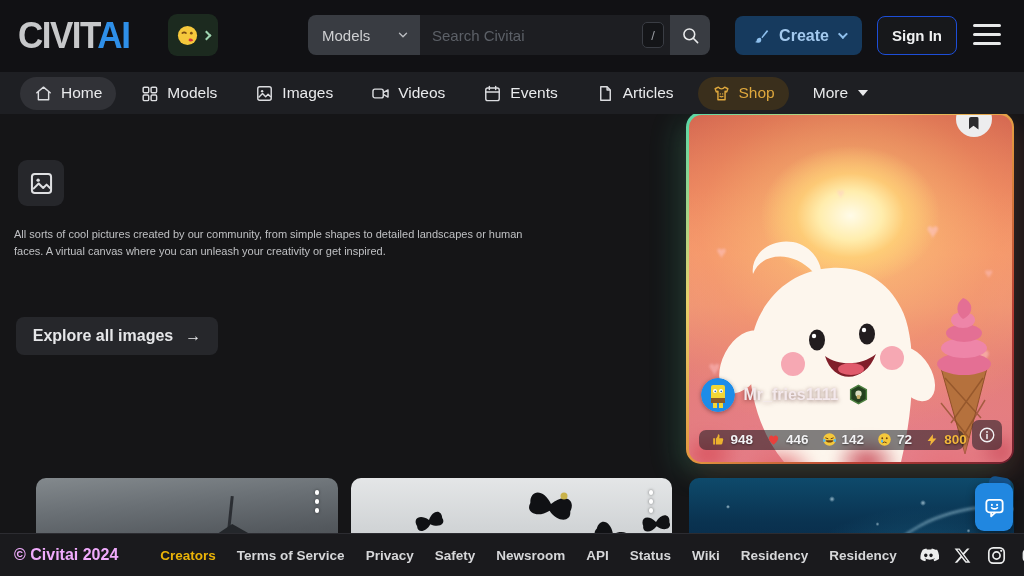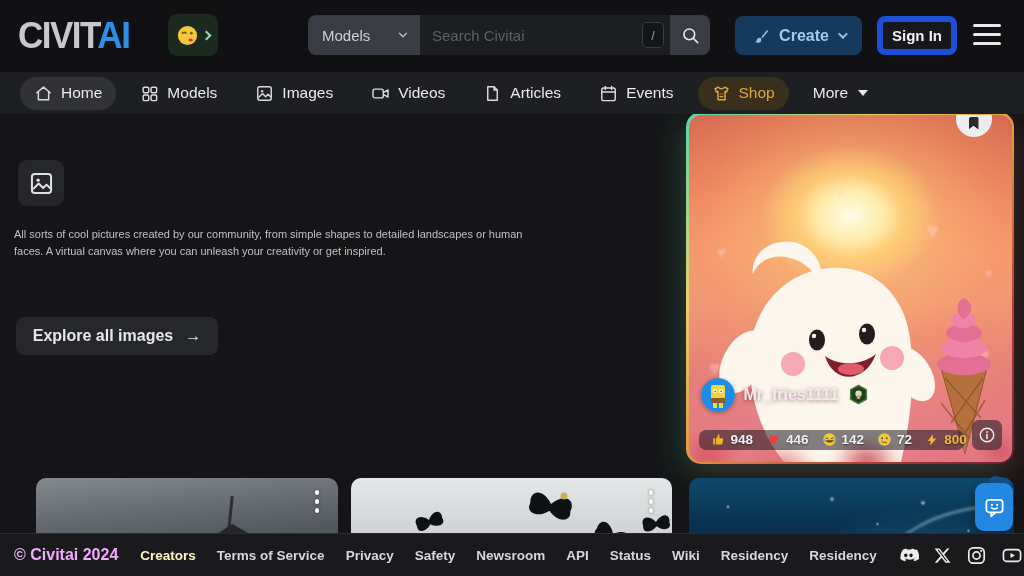--- a/index.html
+++ b/index.html
@@ -27,21 +27,21 @@
   .kbd { position:absolute; right:6px; top:7px; width:22px; height:26px; background:#141518;
           border:1px solid #3a3d44; border-radius:5px; color:#9a9da3; font-size:13px;
           display:flex; align-items:center; justify-content:center; }
   .search-btn { width:40px; background:#393c42; display:flex; align-items:center; justify-content:center; cursor:pointer; }
   .create-btn { position:absolute; left:735px; top:16px; width:127px; height:39px; background:#163a5e;
           border-radius:8px; display:flex; align-items:center; justify-content:center; gap:9px; cursor:pointer; }
   .create-btn span { color:#a3c9ee; font-size:16px; font-weight:600; }
   .create-caret { width:7px; height:7px; border-right:2.2px solid #8fc0ed; border-bottom:2.2px solid #8fc0ed;
           transform:rotate(45deg) translateY(-2px); }
   .signin-btn { position:absolute; left:877px; top:16px; width:80px; height:39px; background:#17181b;
-          border:6px solid #1d4ed8; border-radius:8px; color:#f0f1f2; font-size:15px; font-weight:700;
+          border:1px solid #1d4ed8; border-radius:8px; color:#f0f1f2; font-size:15px; font-weight:700;
           display:flex; align-items:center; justify-content:center; cursor:pointer; }
   .burger { position:absolute; left:973px; top:24px; width:30px; height:22px; cursor:pointer; }
   .burger div { width:28px; height:3px; background:#e8e9ea; border-radius:2px; position:absolute; }
   .burger div:nth-child(1){top:0;} .burger div:nth-child(2){top:9px;} .burger div:nth-child(3){top:18px;}
 
   
   .subnav { position:absolute; top:72px; left:0; width:1024px; height:42px; background:#1e1f23; z-index:5;
           display:flex; align-items:center; padding-left:20px; gap:10px; }
   .nav-item { display:flex; align-items:center; gap:8px; padding:7px 14px; border-radius:20px;
           color:#e9eaec; font-size:15.5px; font-weight:500; cursor:pointer; white-space:nowrap; }
@@ -128,21 +128,21 @@
           border-radius:6px; transform:rotate(9deg); z-index:8; }
   .chat-fab { position:absolute; left:975px; top:483px; width:38px; height:48px; background:#2187e0;
           border-radius:9px; display:flex; align-items:center; justify-content:center; z-index:9;
           box-shadow:0 3px 8px rgba(0,0,0,.4); cursor:pointer; }
 
   
   .footer { position:absolute; top:533px; left:0; width:1024px; height:43px; background:#1a1a1d;
           border-top:1px solid #2c2c31; z-index:20; display:flex; align-items:center; padding:0 14px; }
   .copyright { font-size:16px; font-weight:800; color:#f0abfc; margin-right:22px; white-space:nowrap; }
   .flink { font-size:13.5px; font-weight:600; color:#d6d7d9; margin-right:21px; cursor:pointer; white-space:nowrap; }
-  .flink.accent { color:#fef9c3; }
+  .flink.accent { color:#eab308;margin-left:20px; }
   .social { margin-left:auto; display:flex; align-items:center; gap:14px; }
   .social .sbtn { cursor:pointer; display:flex; }
 </style>
 </head>
 <body>
 
 <div id="stage">
 
   <header class="topbar">
     <div class="logo"><span class="p1">CIVIT</span><span class="p2">AI</span></div>
@@ -222,31 +222,31 @@
     </a>
     <a class="nav-item">
       <svg width="19" height="19" viewBox="0 0 24 24">
         <rect x="2.5" y="6.5" width="13" height="11" rx="2.5" stroke="#dcdde0" stroke-width="1.8" fill="none"></rect>
         <path d="M15.5 11 l6-3.5 v9 l-6-3.5" stroke="#dcdde0" stroke-width="1.8" fill="none" stroke-linejoin="round"></path>
       </svg>
       <span>Videos</span>
     </a>
     <a class="nav-item">
       <svg width="19" height="19" viewBox="0 0 24 24">
+        <rect x="3.5" y="5" width="17" height="16" rx="2.5" stroke="#dcdde0" stroke-width="1.8" fill="none"></rect>
+        <path d="M8 3 v4 M16 3 v4 M3.5 10 h17" stroke="#dcdde0" stroke-width="1.8" fill="none" stroke-linecap="round"></path>
+      </svg>
+      <span>Events</span>
+    </a>
+    <a class="nav-item">
+      <svg width="19" height="19" viewBox="0 0 24 24">
         <path d="M6 3.5 h8 l4 4 V20.5 h-12 Z" stroke="#dcdde0" stroke-width="1.8" fill="none" stroke-linejoin="round"></path>
         <path d="M14 3.5 v4 h4" stroke="#dcdde0" stroke-width="1.8" fill="none" stroke-linejoin="round"></path>
       </svg>
       <span>Articles</span>
-    </a>
-    <a class="nav-item">
-      <svg width="19" height="19" viewBox="0 0 24 24">
-        <rect x="3.5" y="5" width="17" height="16" rx="2.5" stroke="#dcdde0" stroke-width="1.8" fill="none"></rect>
-        <path d="M8 3 v4 M16 3 v4 M3.5 10 h17" stroke="#dcdde0" stroke-width="1.8" fill="none" stroke-linecap="round"></path>
-      </svg>
-      <span>Events</span>
     </a>
     <a class="nav-item shop">
       <svg width="19" height="19" viewBox="0 0 24 24">
         <path d="M8 4 L4 6 l1.5 4 2-0.8 V20 h9 V9.2 l2 0.8 L20 6 16 4 c-1 1.5-2.5 2.2-4 2.2 C10.5 6.2 9 5.5 8 4 Z" stroke="#dfa83d" stroke-width="1.8" fill="none" stroke-linejoin="round"></path>
         <circle cx="10.5" cy="12.5" r="0.9" fill="#dfa83d"></circle>
           <circle cx="13.5" cy="12.5" r="0.9" fill="#dfa83d"></circle>
         <path d="M10 15.5 q2 1.4 4 0" stroke="#dfa83d" stroke-width="1.4" fill="none" stroke-linecap="round"></path>
       </svg>
       <span>Shop</span>
     </a>

